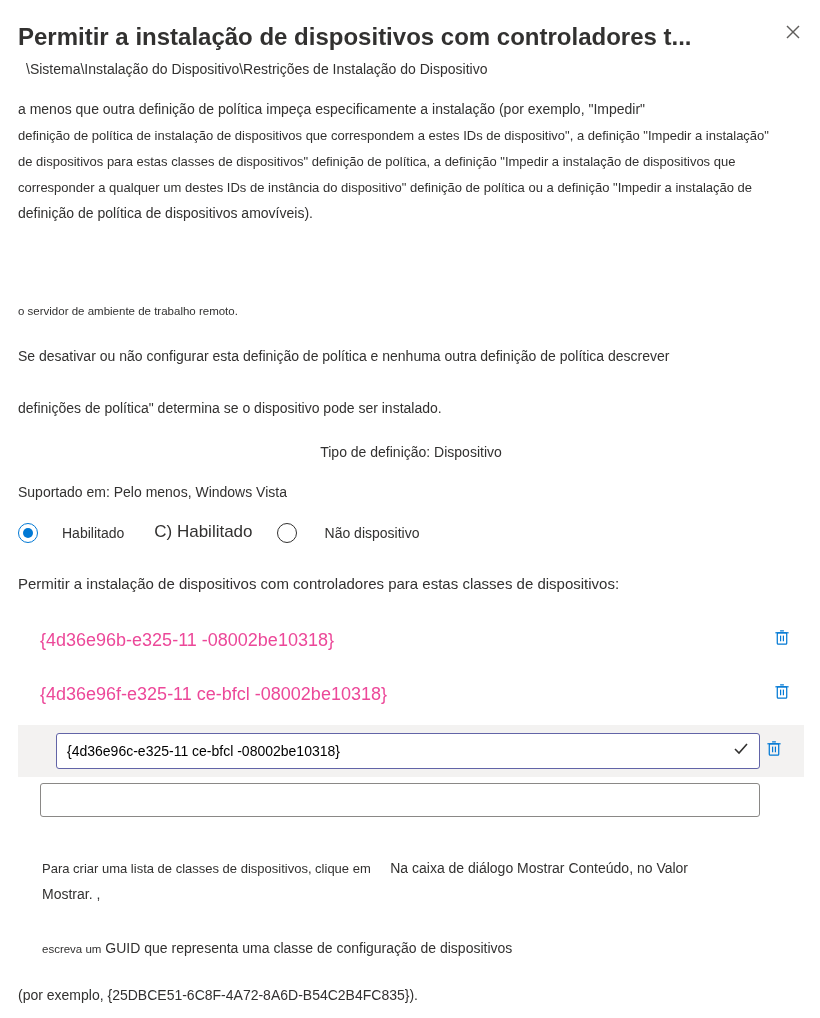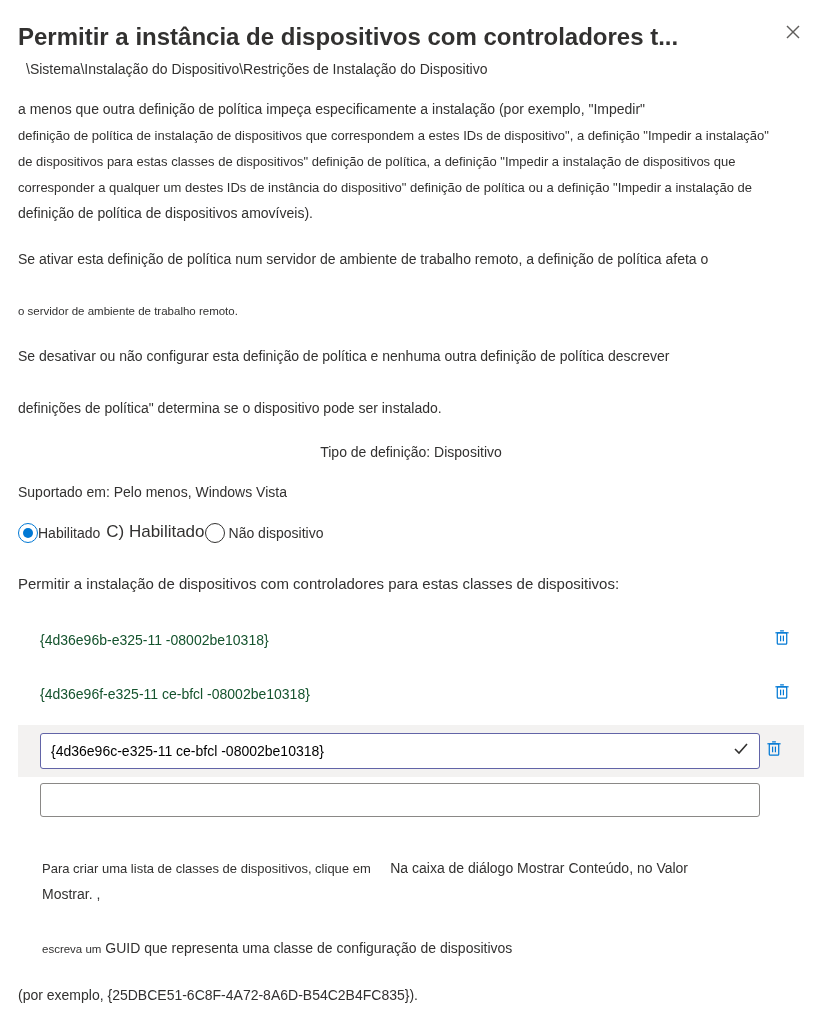--- a/index.html
+++ b/index.html
@@ -41,51 +41,51 @@
       margin-bottom: 20px;
     }
     .desc .small { font-size: 13px; }
     .desc .smaller { font-size: 11.5px; }
     .para { margin-bottom: 20px; }
     .setting-type { font-size: 14px; margin-bottom: 20px; text-align: center; }
     .supported { font-size: 14px; margin-bottom: 18px; }
     .radio-row {
       display: flex;
       align-items: center;
-      gap: 0;
+      gap: 24px;
       margin-bottom: 28px;
     }
     .radio {
       width: 20px; height: 20px; border-radius: 50%;
       border: 1px solid #323130; display:inline-flex; align-items:center; justify-content:center;
       cursor: pointer; flex-shrink:0;
     }
     .radio.selected { border-color: #0078d4; }
     .radio.selected::after {
       content:""; width:10px; height:10px; border-radius:50%; background:#0078d4;
     }
     .radio-label { font-size: 14px; margin-right: 6px; cursor: pointer; }
     .list-title { font-size: 15px; margin-bottom: 18px; }
     .list-row {
       display: flex;
       align-items: center;
       padding: 10px 0 10px 22px;
       gap: 12px;
     }
-    .list-row .value { flex: 1; font-size: 14px; color: #14532d; }
+    .list-row .value { flex: 1; font-size: 18px; color: #ec4899; }
     .trash {
       cursor: pointer;
       padding: 6px;
       margin-right: 8px;
     }
     .trash svg { width: 16px; height: 17px; }
     .trash svg * { stroke: #0078d4; fill: none; stroke-width: 1.3; }
     .edit-row-wrap {
       background: #f3f2f1;
-      padding: 8px 8px 8px 22px;
+      padding: 8px 8px 8px 38px;
       display: flex; align-items: center; gap: 0;
       margin: 4px 0 6px 0;
     }
     .edit-input-wrap {
       flex:1; display:flex; align-items:center;
       border: 1px solid #6264a7;
       background: #fff;
       border-radius: 3px;
       padding: 6px 10px;
     }
@@ -105,41 +105,41 @@
     }
     .help-block { margin-top: 38px; font-size: 14px; line-height: 1.9; margin-left: 24px; }
     .help-block .smaller { font-size: 11.5px; }
     .help-block .small { font-size: 13px; }
     .final-para { margin-top: 24px; font-size: 14px; }
   </style>
 </head>
 <body>
 
 <div class="header-row">
-  <h1 class="title">Permitir a instância de dispositivos com controladores t...</h1>
+  <h1 class="title">Permitir a instalação de dispositivos com controladores t...</h1>
   <div class="close-icon">
     <svg viewBox="0 0 14 14">
         <line x1="1" y1="1" x2="13" y2="13"></line>
         <line x1="13" y1="1" x2="1" y2="13"></line>
       </svg>
   </div>
 </div>
 
 <div class="breadcrumb">\Sistema\Instalação do Dispositivo\Restrições de Instalação do Dispositivo</div>
 
 <div class="desc para">
   <span>a menos que outra definição de política impeça especificamente a instalação (por exemplo, "Impedir"</span><br>
   <span class="small">definição de política de instalação de dispositivos que correspondem a estes IDs de dispositivo", a definição "Impedir a instalação"</span><br>
   <span class="small">de dispositivos para estas classes de dispositivos" definição de política, a definição "Impedir a instalação de dispositivos que</span><br>
   <span class="small">corresponder a qualquer um destes IDs de instância do dispositivo" definição de política ou a definição "Impedir a instalação de</span><br>
   <span>definição de política de dispositivos amovíveis).</span>
 </div>
 
 <div class="desc para">
-  <span>Se ativar esta definição de política num servidor de ambiente de trabalho remoto, a definição de política afeta o</span><br>
+  <br>
   <br>
   <span class="smaller">o servidor de ambiente de trabalho remoto.</span>
 </div>
 
 <div class="desc para">
   <span>Se desativar ou não configurar esta definição de política e nenhuma outra definição de política descrever</span><br>
   <br>
   <span>definições de política" determina se o dispositivo pode ser instalado.</span>
 </div>
 

